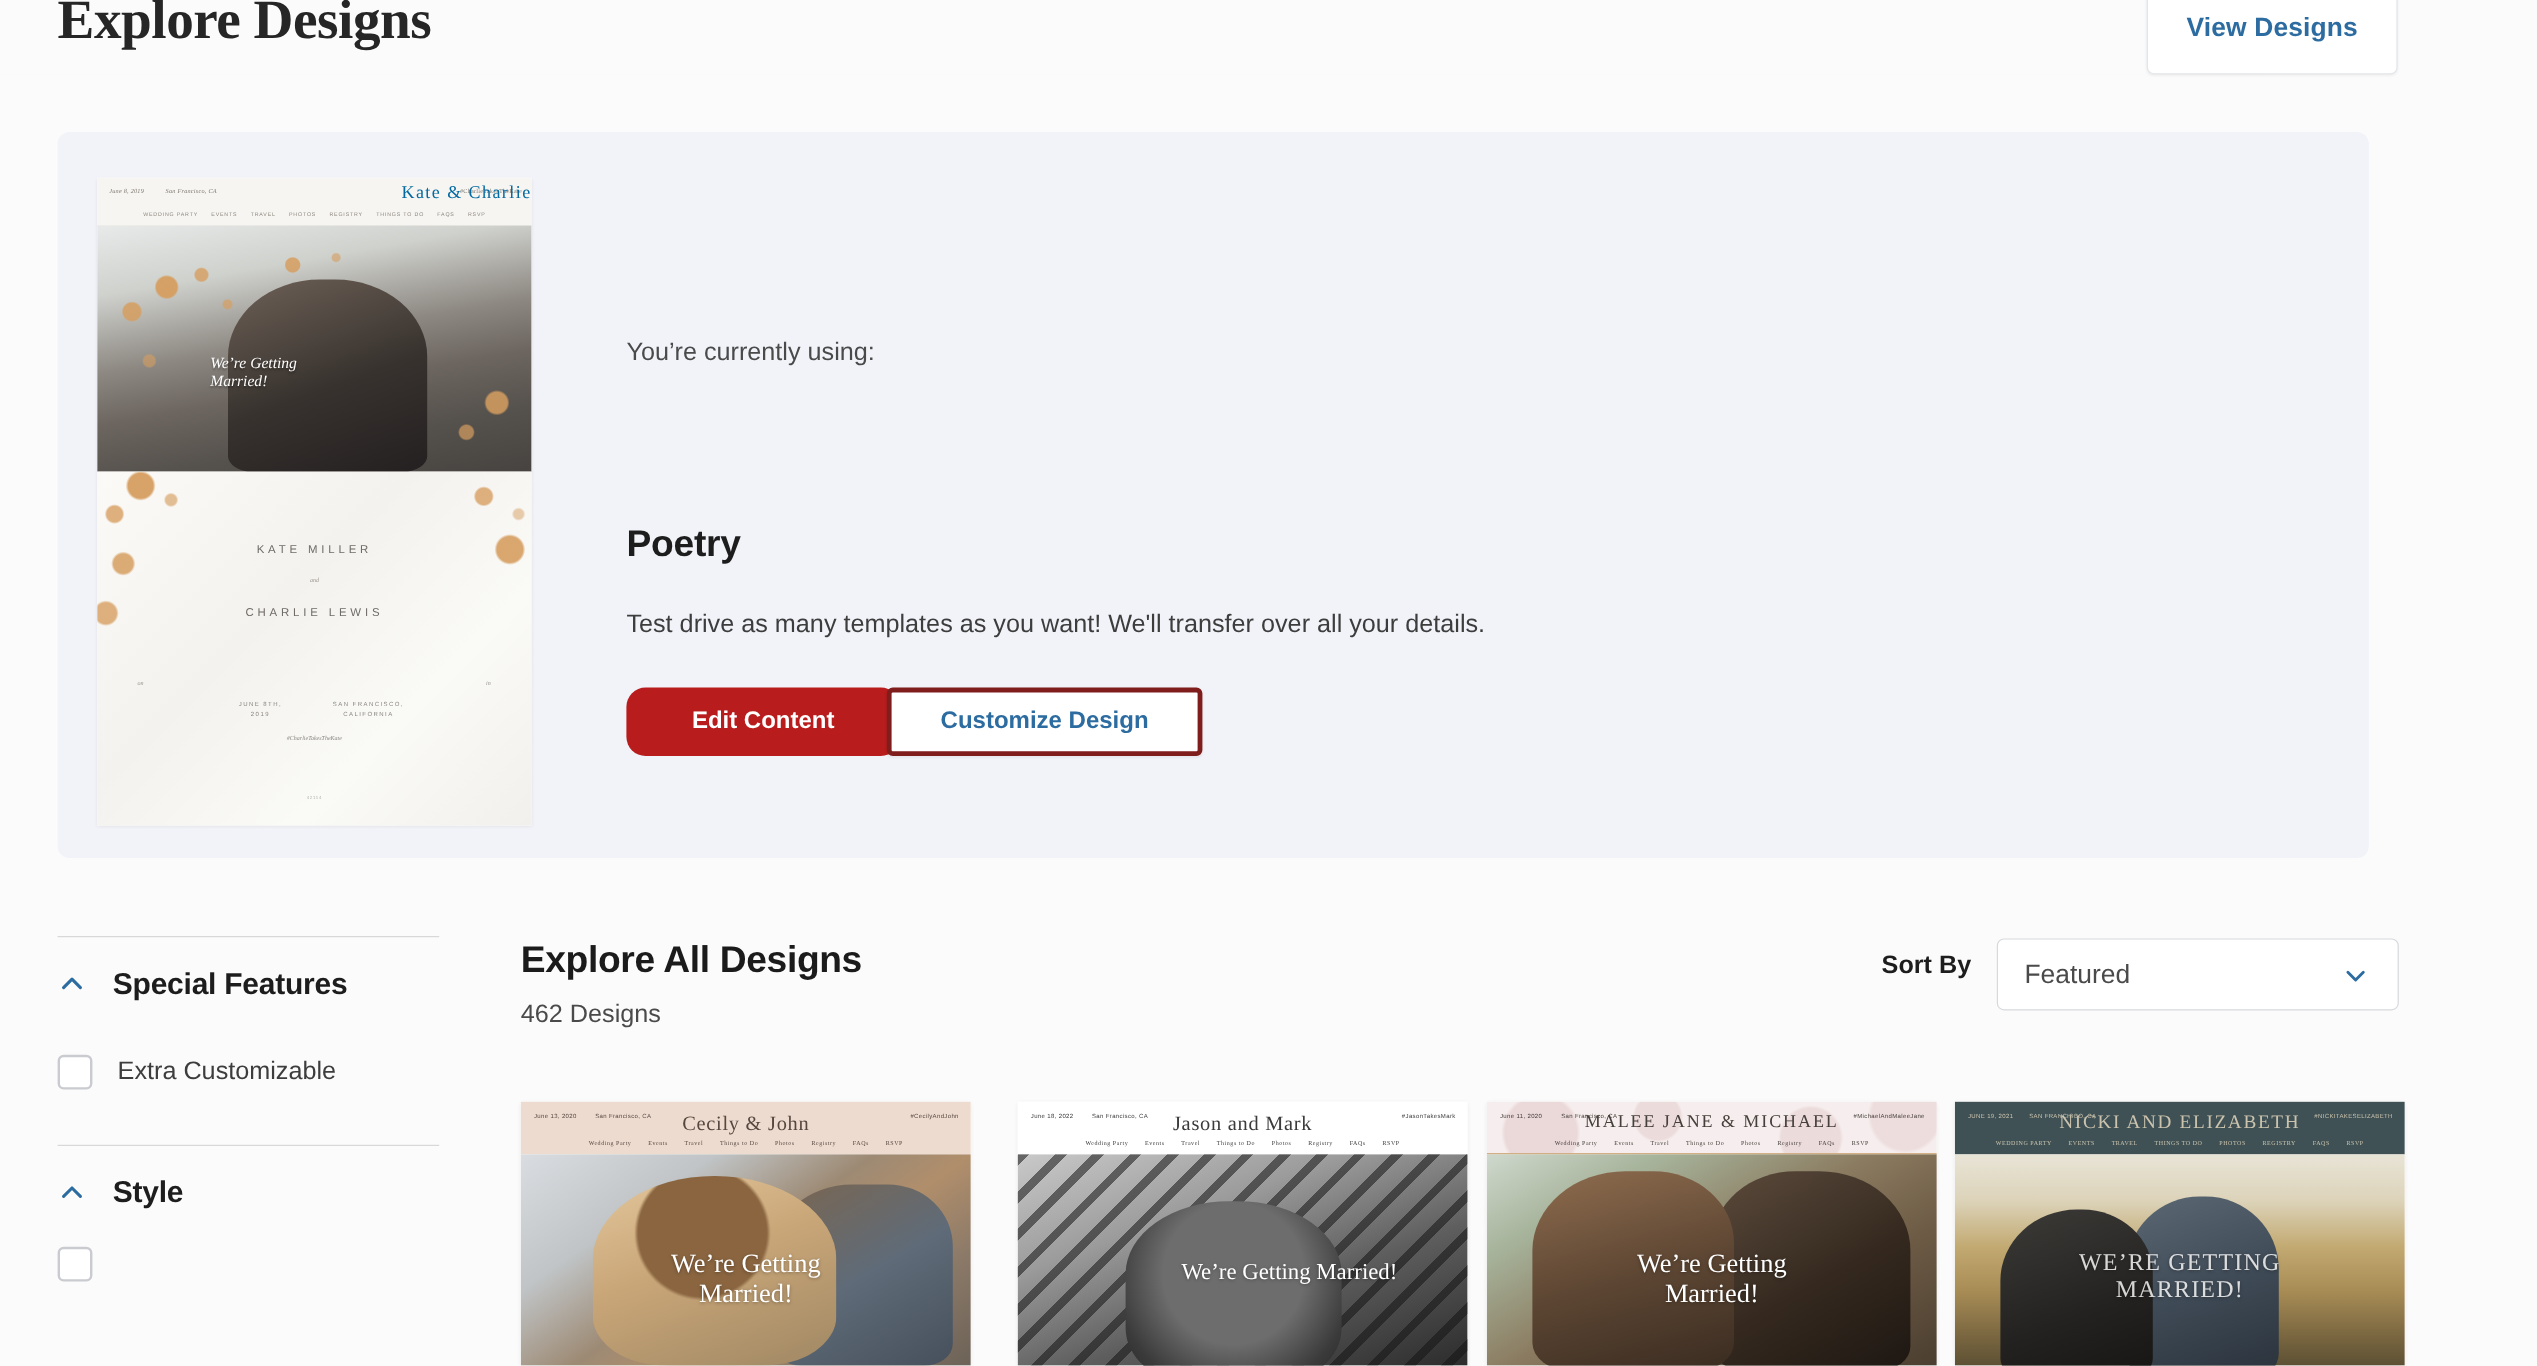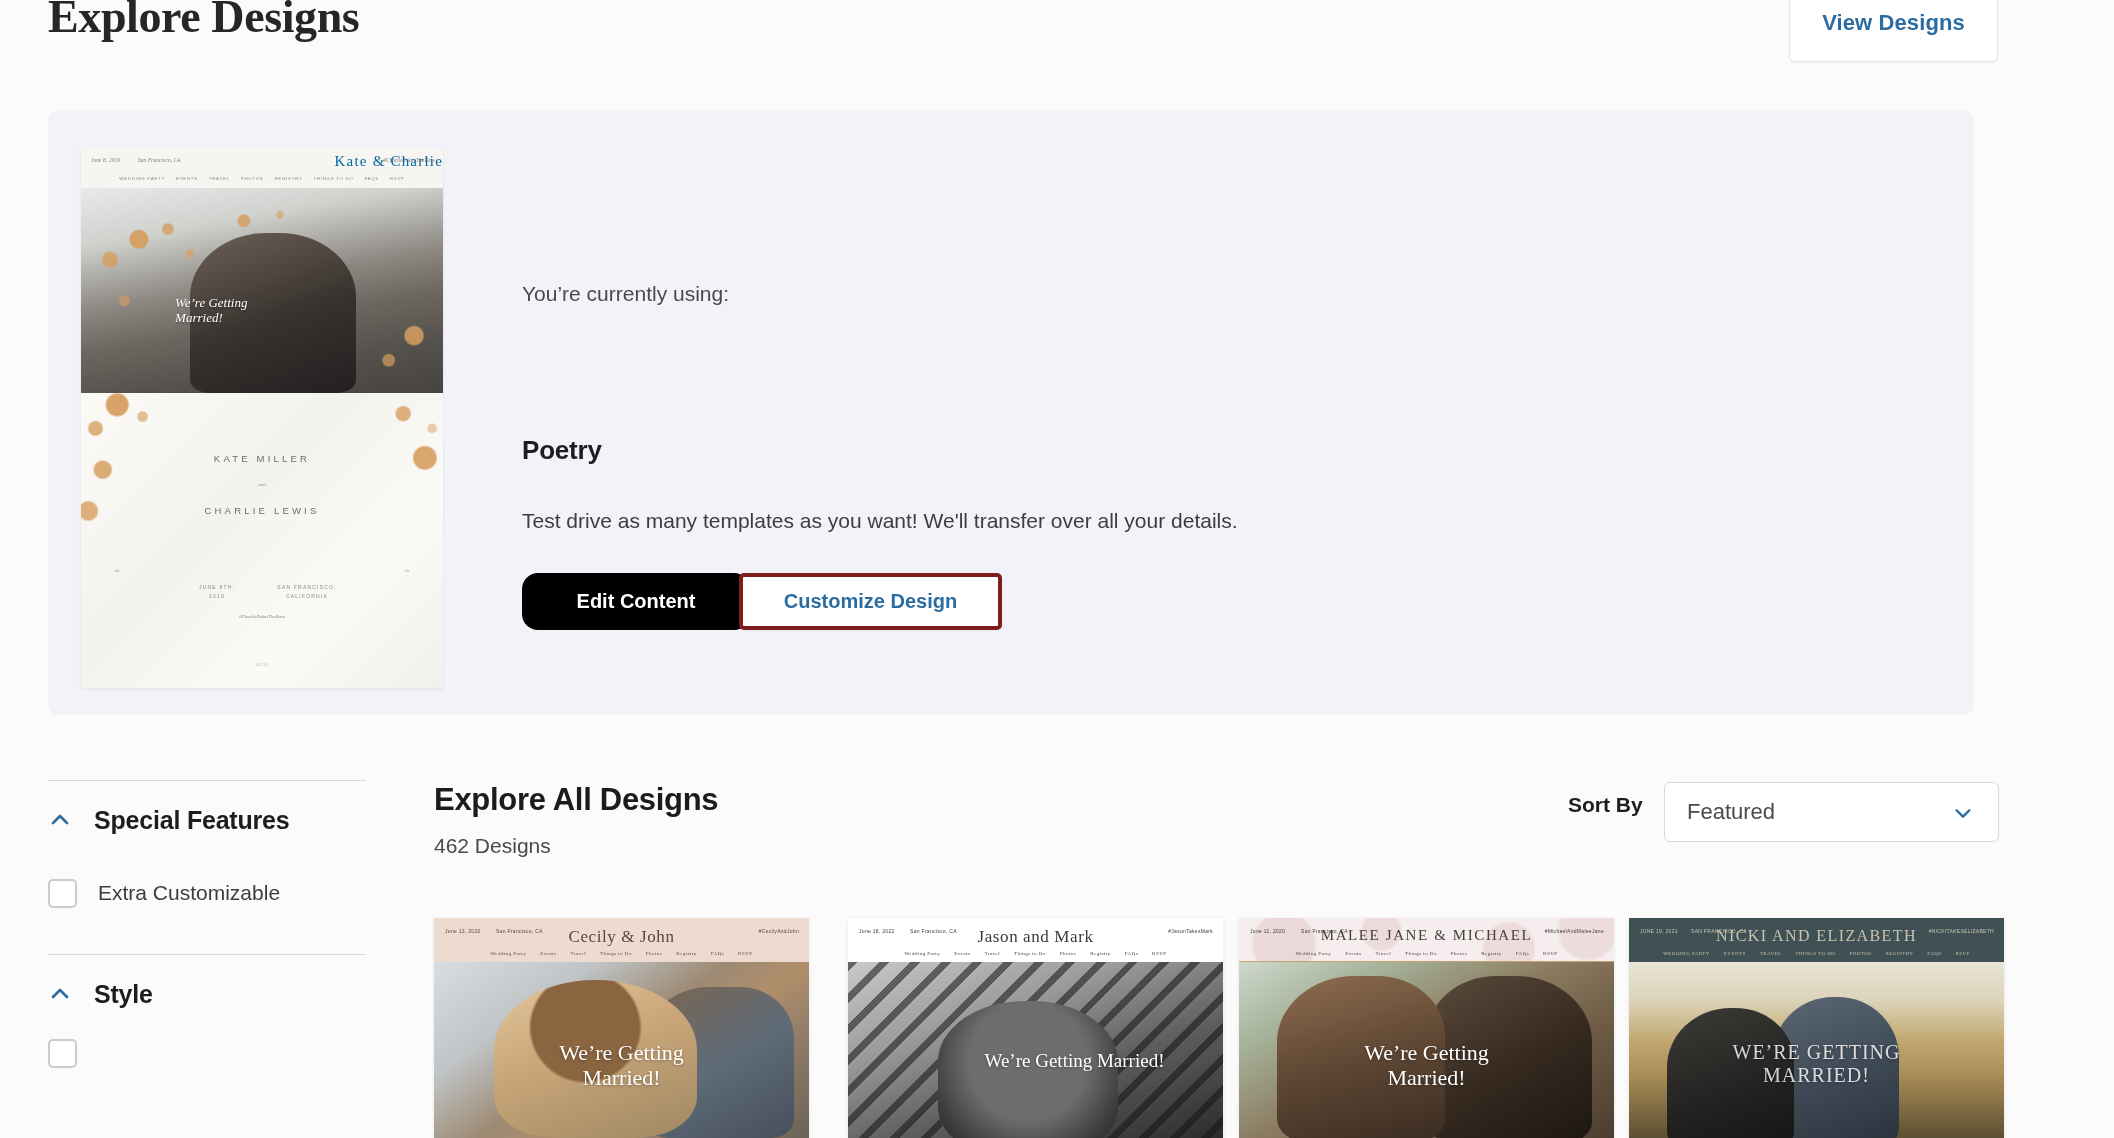--- a/index.html
+++ b/index.html
@@ -129,29 +129,29 @@
     font-size:3.6px;letter-spacing:.6px;color:#b6b2ac;
   }
 
   
   #panel-using{
     position:absolute;left:474px;top:172px;
     font-size:21px;color:#4a4a4a;
   }
   #panel-name{
     position:absolute;left:474px;top:325px;
-    font-size:26px;font-weight:700;color:#1d1d1d;letter-spacing:-0.2px;
+    font-size:31px;font-weight:700;color:#1d1d1d;letter-spacing:-0.2px;
   }
   #panel-desc{
     position:absolute;left:474px;top:399px;
     font-size:21px;color:#3d3d3d;
   }
   #btn-edit{
     position:absolute;left:474px;top:463px;width:228px;height:57px;
-    background:#000000;border:none;border-radius:16px;color:#fff;
+    background:#b91c1c;border:none;border-radius:16px;color:#fff;
     font-size:20px;font-weight:700;font-family:"Liberation Sans",sans-serif;
     cursor:pointer;
   }
   #btn-customize{
     position:absolute;left:691px;top:463px;width:263px;height:57px;
     background:#fff;border:4px solid #7f1d1d;border-radius:5px;color:#2c6ca0;
     font-size:20px;font-weight:700;font-family:"Liberation Sans",sans-serif;
     cursor:pointer;box-shadow:0 1px 2px rgba(0,0,0,.05);
   }
 

